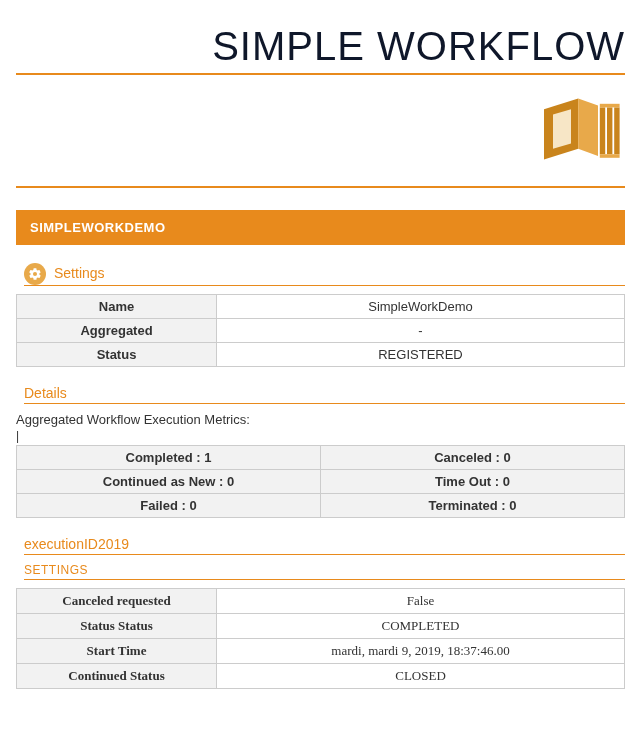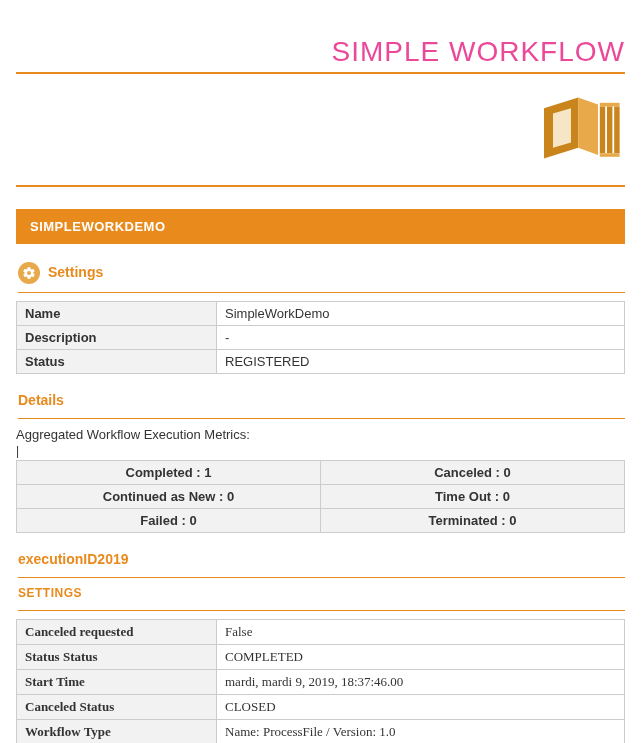--- a/index.html
+++ b/index.html
@@ -7,25 +7,25 @@
     margin: 0;
     padding: 16px;
     font-family: "Segoe UI", Arial, sans-serif;
     font-size: 13px;
     color: #333;
     background: #fff;
     width: 641px;
   }
   .header-title {
     text-align: right;
-    font-size: 28px;
+    font-size: 40px;
     font-weight: 300;
-    color: #ec4899;
+    color: #0f172a;
     letter-spacing: 1px;
-    margin: 20px 0 4px 0;
+    margin: 8px 0 4px 0;
   }
   .header-rule {
     border: none;
     border-top: 2px solid #E88A1C;
     margin: 4px 0;
   }
   .logo-row {
     display: flex;
     justify-content: flex-end;
     padding: 12px 0;
@@ -39,44 +39,43 @@
     padding: 10px 14px;
     letter-spacing: 0.5px;
     margin-top: 22px;
   }
   .section-head {
     display: flex;
     align-items: center;
     gap: 8px;
     color: #E88A1C;
     font-size: 14px;
-    margin: 18px 0 8px 2px;
+    margin: 18px 0 8px 8px;
     border-bottom: 1px solid #E88A1C;
-    padding-bottom: 8px;
-    font-weight: bold;
+    padding-bottom: 0;
   }
   .icon-slot {
     width: 22px; height: 22px;
     border-radius: 50%;
     background: #E8A94A;
     display: inline-flex;
     align-items: center; justify-content: center;
     font-size: 12px;
     color: #fff;
   }
   .section-head .label { padding-bottom: 2px; }
   table.kv {
     width: 100%;
     border-collapse: collapse;
     margin-top: 6px;
   }
   table.kv th, table.kv td {
     border: 1px solid #ccc;
     padding: 4px 8px;
-    text-align: left;
+    text-align: center;
     font-size: 13px;
     vertical-align: middle;
   }
   table.kv th {
     background: #f2f2f2;
     font-weight: bold;
     width: 200px;
   }
   .metrics-caption {
     margin: 8px 0 2px 0;
@@ -140,21 +139,21 @@
   <span class="label">Settings</span>
 </div>
 
 <table class="kv">
   <tbody>
       <tr>
     <th>Name</th>
     <td>SimpleWorkDemo</td>
   </tr>
   <tr>
-    <th>Description</th>
+    <th>Aggregated</th>
     <td>-</td>
   </tr>
   <tr>
     <th>Status</th>
     <td>REGISTERED</td>
   </tr>
 </tbody>
   </table>
 
 <div class="section-head noicon">
@@ -199,21 +198,17 @@
   </tr>
   <tr>
     <th>Status Status</th>
     <td>COMPLETED</td>
   </tr>
   <tr>
     <th>Start Time</th>
     <td>mardi, mardi 9, 2019, 18:37:46.00</td>
   </tr>
   <tr>
-    <th>Canceled Status</th>
+    <th>Continued Status</th>
     <td>CLOSED</td>
-  </tr>
-  <tr>
-    <th>Workflow Type</th>
-    <td>Name: ProcessFile / Version: 1.0</td>
   </tr>
 </tbody>
   </table>
 
 </body></html>

